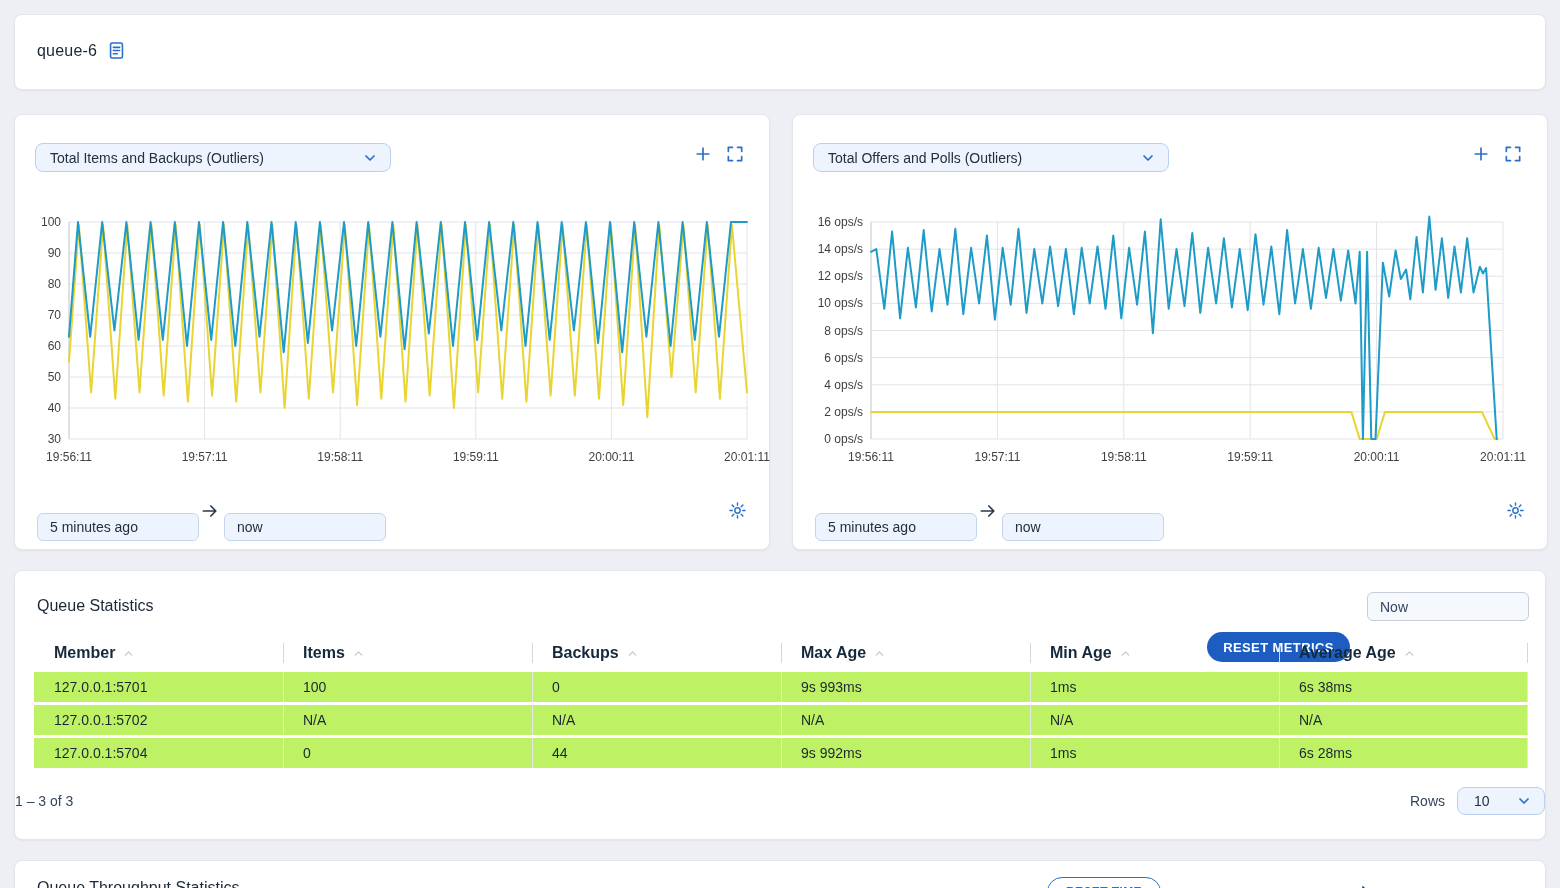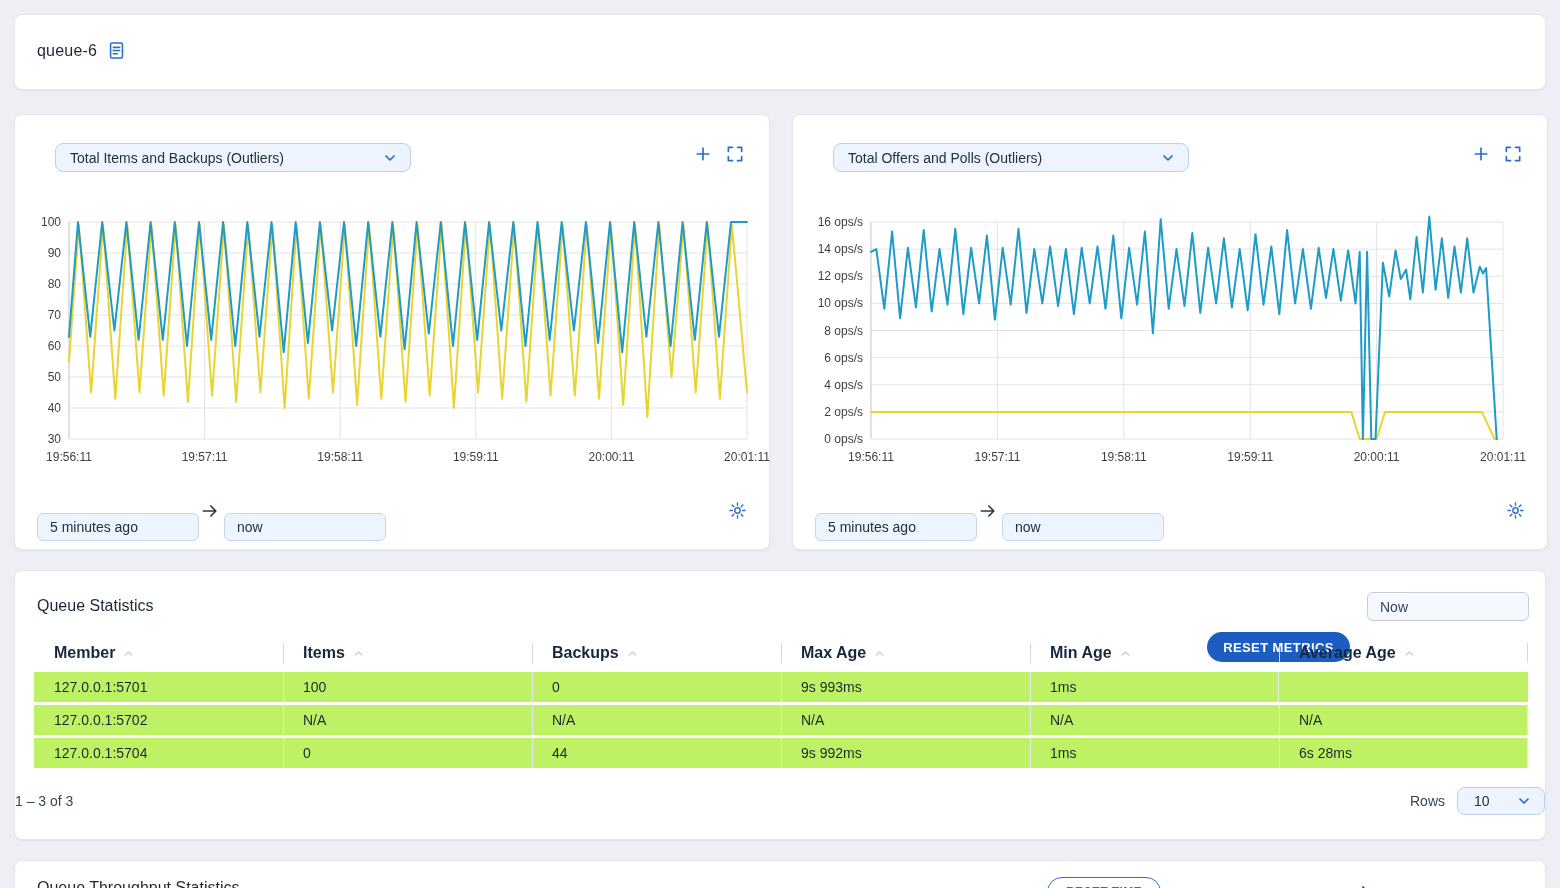--- a/index.html
+++ b/index.html
@@ -19,21 +19,21 @@
   .page-title-wrap { position:absolute; left:22px; top:26px; display:flex; align-items:center; gap:10px; }
   .page-title { font-size:16px; color:#1b2736; letter-spacing:.2px; }
 
   #chart-card-0 { left:14px;  top:114px; width:756px; height:436px; }
   #chart-card-1 { left:792px; top:114px; width:756px; height:436px; }
 
   .metric-select {
     position:absolute; left:20px; top:28px; width:356px; height:29px;
     background:#eef4fd; border:1px solid #b9d0ef; border-radius:8px;
     display:flex; align-items:center; justify-content:space-between;
-    padding:0 12px 0 14px; font-size:14px; color:#22303f; cursor:pointer;margin-left:20px;
+    padding:0 12px 0 14px; font-size:14px; color:#22303f; cursor:pointer;
   }
   .chart-tool { position:absolute; top:29px; width:20px; height:20px; cursor:pointer; }
   .tool-plus   { right:56px; }
   .tool-expand { right:24px; }
 
   .chart-svg { position:absolute; left:16px; top:94px; overflow:visible; }
   .axis-text { font-family:"Liberation Sans",sans-serif; font-size:12px; fill:#3f3f3f; }
 
   .time-row-item { position:absolute; top:382px; }
   .time-input {
@@ -316,20 +316,21 @@
           </span>
         </div>
       </div>
     <div id="table-body">
         <div class="t-row">
           <div class="td">127.0.0.1:5701</div>
           <div class="td">100</div>
           <div class="td">0</div>
           <div class="td">9s 993ms</div>
           <div class="td">1ms</div>
+          <div class="td">6s 38ms</div>
         </div>
         <div class="t-row">
           <div class="td">127.0.0.1:5702</div>
           <div class="td">N/A</div>
           <div class="td">N/A</div>
           <div class="td">N/A</div>
           <div class="td">N/A</div>
           <div class="td">N/A</div>
         </div>
         <div class="t-row">

